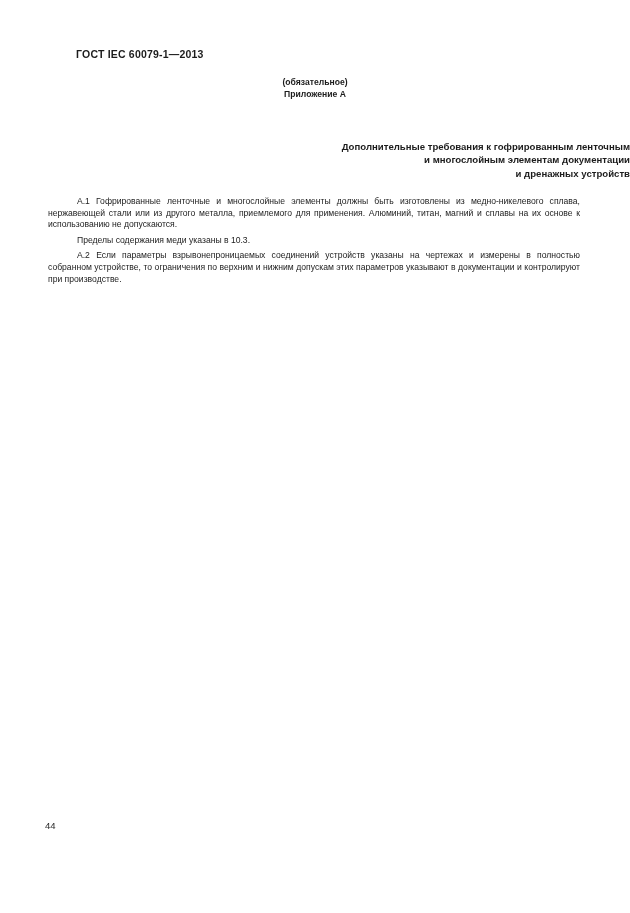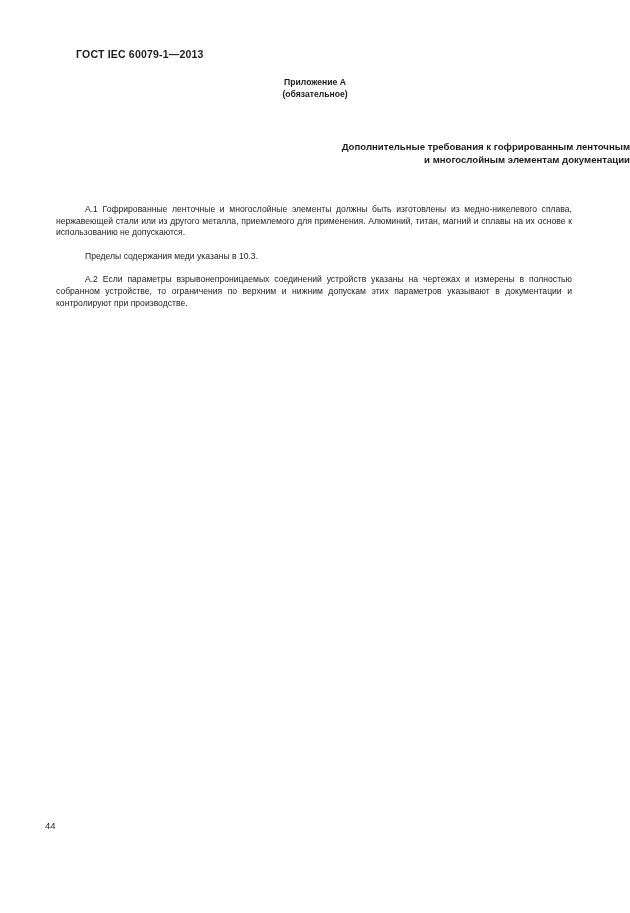--- a/index.html
+++ b/index.html
@@ -49,47 +49,48 @@
   }
   .body-block {
     position: absolute;
     left: 44px;
     top: 192px;
     width: 540px;
     font-size: 8.6px;
     line-height: 11.6px;
   }
   .body-block p {
-    margin: 12px;
+    margin: 4px;
     text-align: justify;
     text-indent: 29px;
   }
   .page-number {
     position: absolute;
     left: 45px;
     top: 820px;
     font-size: 9.5px;
     color: #2a2a2a;
   }
 </style>
 </head>
 <body>
 
 <div class="page">
 
   <div class="doc-header">ГОСТ IEC 60079-1—2013</div>
 
   <div class="annex-block">
+    <div>(обязательное)</div>
     <div>Приложение А</div>
-    <div>(обязательное)</div>
   </div>
 
   <div class="title-block">
     <div>Дополнительные требования к гофрированным ленточным</div>
     <div>и многослойным элементам документации</div>
+    <div>и дренажных устройств</div>
   </div>
 
   <div class="body-block">
     <p>А.1 Гофрированные ленточные и многослойные элементы должны быть изготовлены из медно-никелевого сплава, нержавеющей стали или из другого металла, приемлемого для применения. Алюминий, титан, магний и сплавы на их основе к использованию не допускаются.</p>
     <p>Пределы содержания меди указаны в 10.3.</p>
     <p>А.2 Если параметры взрывонепроницаемых соединений устройств указаны на чертежах  и измерены в полностью собранном устройстве, то ограничения по верхним и нижним допускам этих параметров указывают в документации и контролируют при производстве.</p>
   </div>
 
   <div class="page-number">44</div>
 

